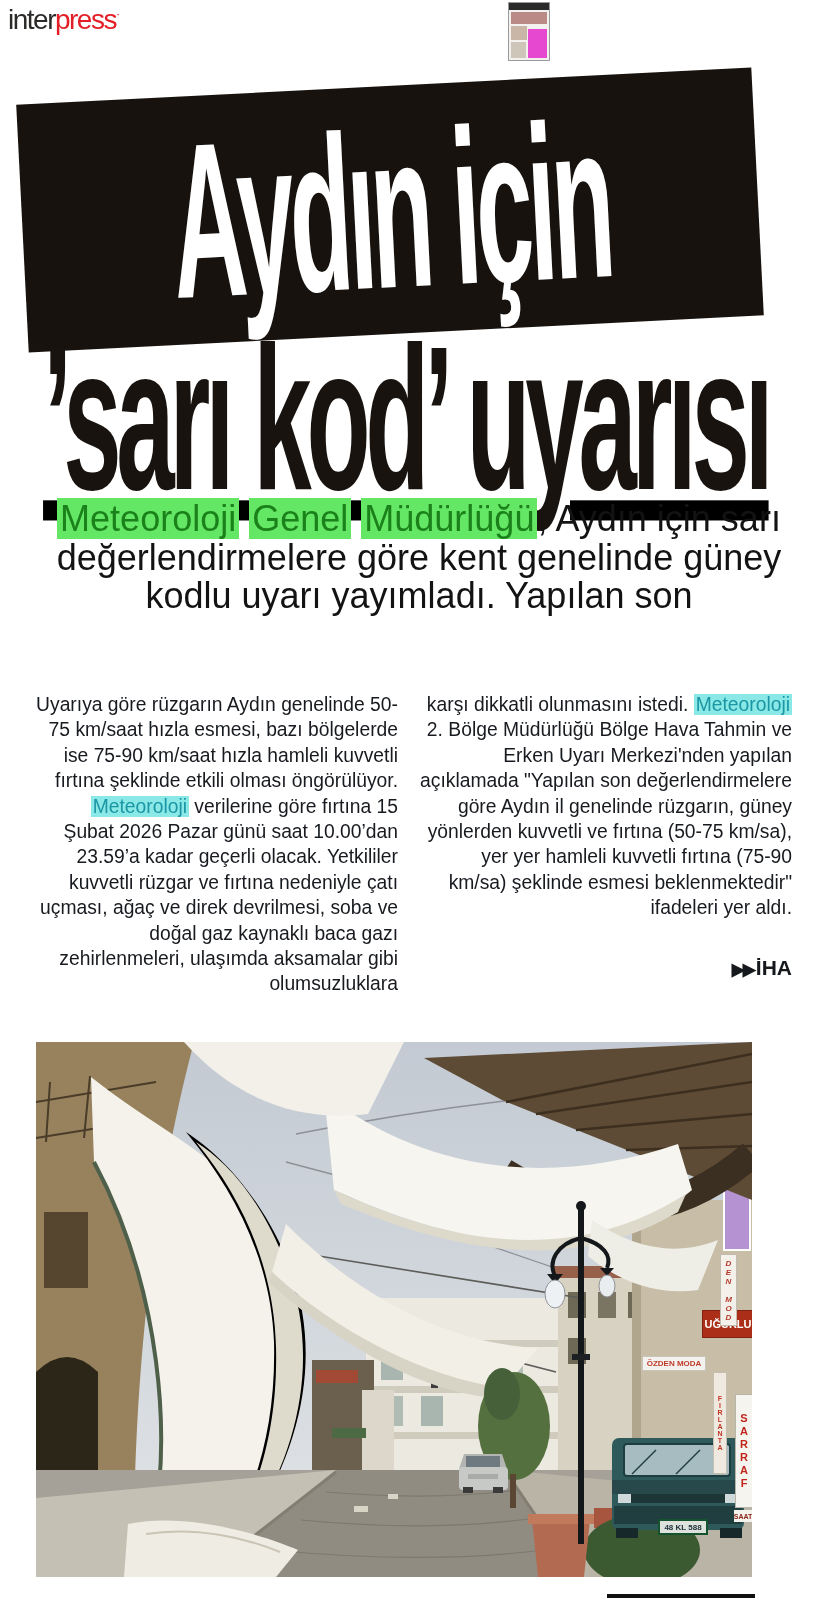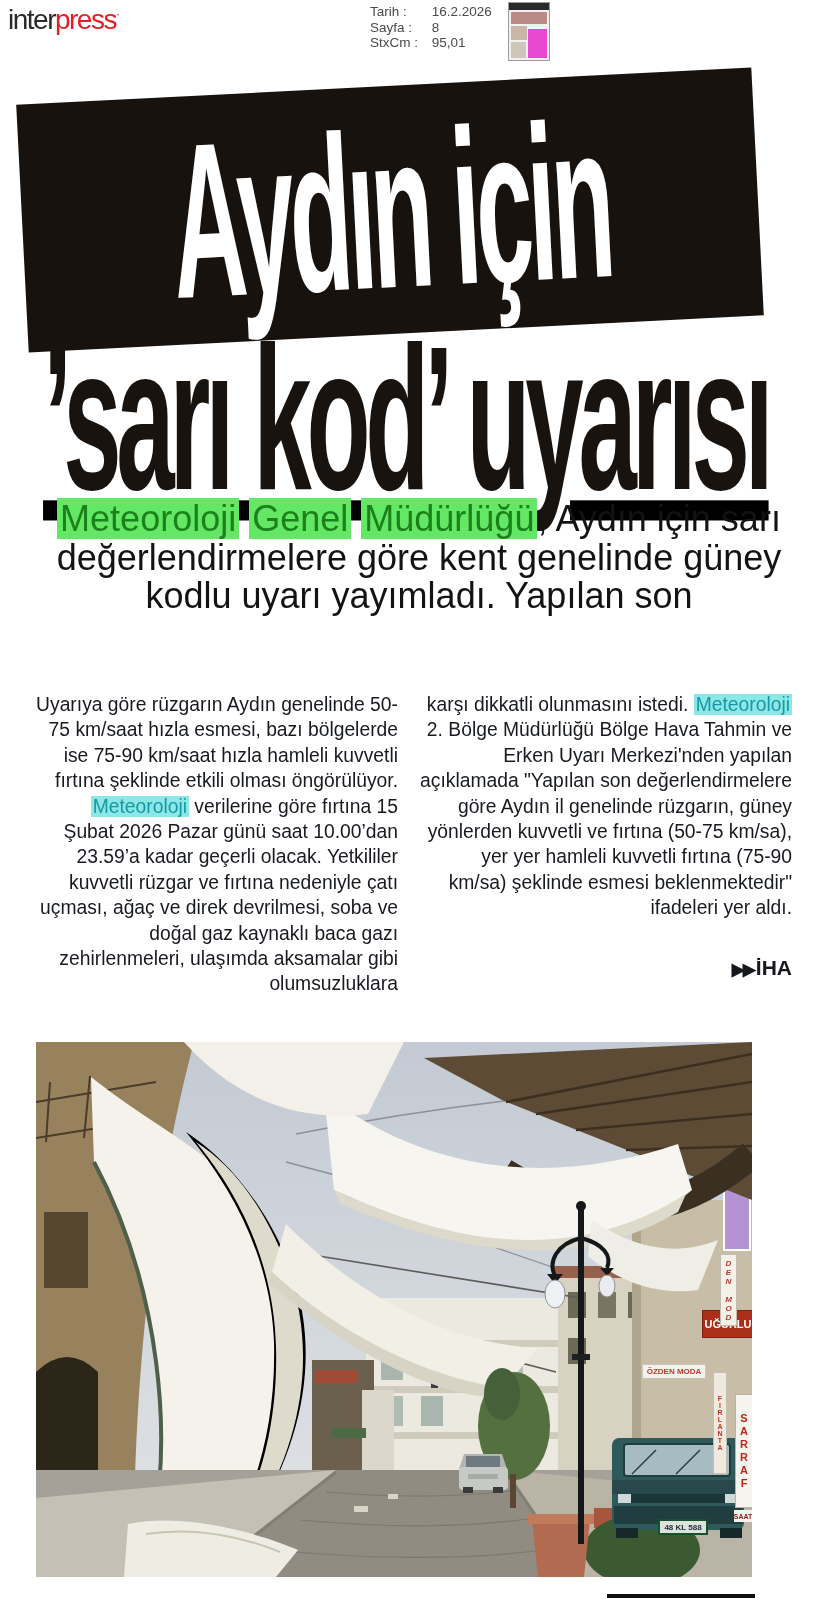--- a/index.html
+++ b/index.html
@@ -49,21 +49,21 @@
           font-weight:bold;color:#15181c;font-size:21px;}
   .agency .arr{font-size:17px;letter-spacing:-2px;margin-right:2px;}
 
   
   .photo{position:absolute;left:36px;top:1042px;width:716px;height:535px;background:#ccd2d7;overflow:hidden;}
   .photo svg{position:absolute;left:0;top:0;}
   .sign{position:absolute;display:flex;align-items:center;justify-content:center;
         font-weight:bold;text-align:center;}
   .sg-ugurlu{left:666px;top:268px;width:50px;height:26px;background:#ab2f18;color:#fff;
              font-size:11px;border:1px solid #7d2210;}
-  .sg-ozden{left:606px;top:322px;width:62px;height:13px;background:#f4f2ee;color:#c03a2a;
+  .sg-ozden{left:606px;top:314px;width:62px;height:13px;background:#f4f2ee;color:#c03a2a;
             font-size:8px;border:1px solid #c9c4ba;}
   .sg-sarraf{left:699px;top:352px;width:16px;height:112px;background:#f6f4ef;color:#c0261c;
              font-size:11px;border:1px solid #b9b4a8;writing-mode:vertical-rl;text-orientation:upright;
              letter-spacing:1px;}
   .sg-firlanta{left:677px;top:330px;width:12px;height:100px;background:#efe9df;color:#c23525;
                font-size:7px;writing-mode:vertical-rl;text-orientation:upright;border:1px solid #c5bfb2;}
   .sg-denmod{left:684px;top:212px;width:15px;height:70px;background:#f3f1ea;color:#b6392b;
              font-size:8px;writing-mode:vertical-rl;text-orientation:upright;font-style:italic;
              border:1px solid #c2bcb0;}
   .sg-saat{left:698px;top:468px;width:18px;height:12px;background:#f3f2ed;color:#8c2418;font-size:7px;}
@@ -75,34 +75,20 @@
 </head>
 <body>
 
 <div class="page">
 
   <div class="logo">
     <span class="inter">inter</span><span class="press">press</span><span class="dot">·</span>
   </div>
 
 
-  <div class="meta">
-    <div class="row">
-      <span class="lab">Tarih :</span>
-      <span>16.2.2026</span>
-    </div>
-    <div class="row">
-      <span class="lab">Sayfa :</span>
-      <span>8</span>
-    </div>
-    <div class="row">
-      <span class="lab">StxCm :</span>
-      <span>95,01</span>
-    </div>
-  </div>
 
   <div class="thumb">
     <div class="band"></div>
     <div class="ph1"></div>
     <div class="ph2"></div>
     <div class="mag"></div>
     <div class="ph3"></div>
   </div>
 
   <div class="hbox">

